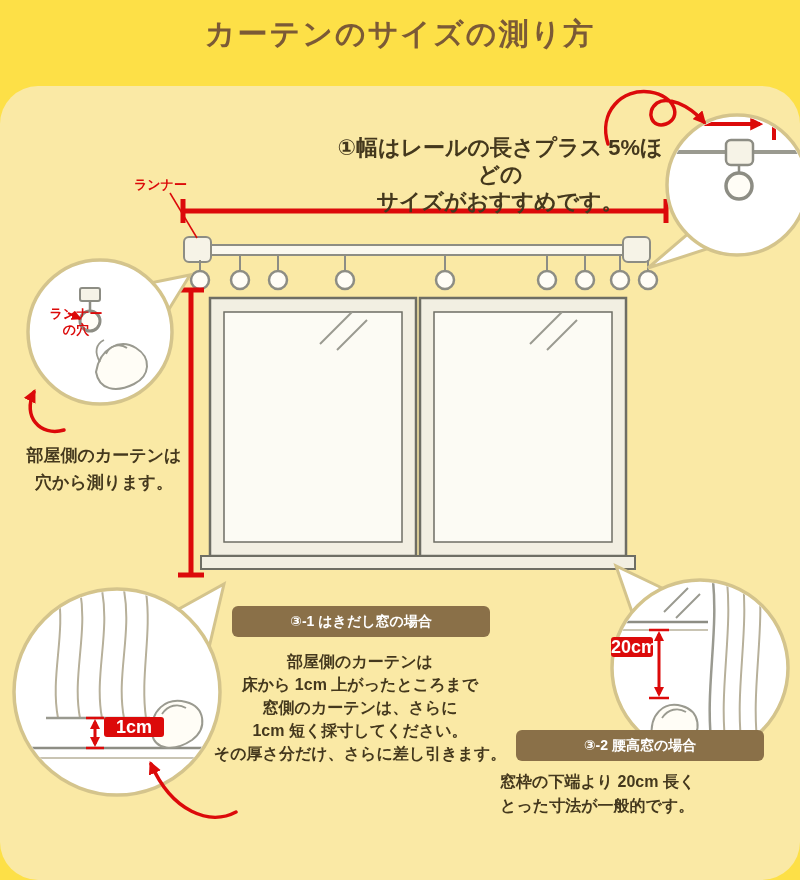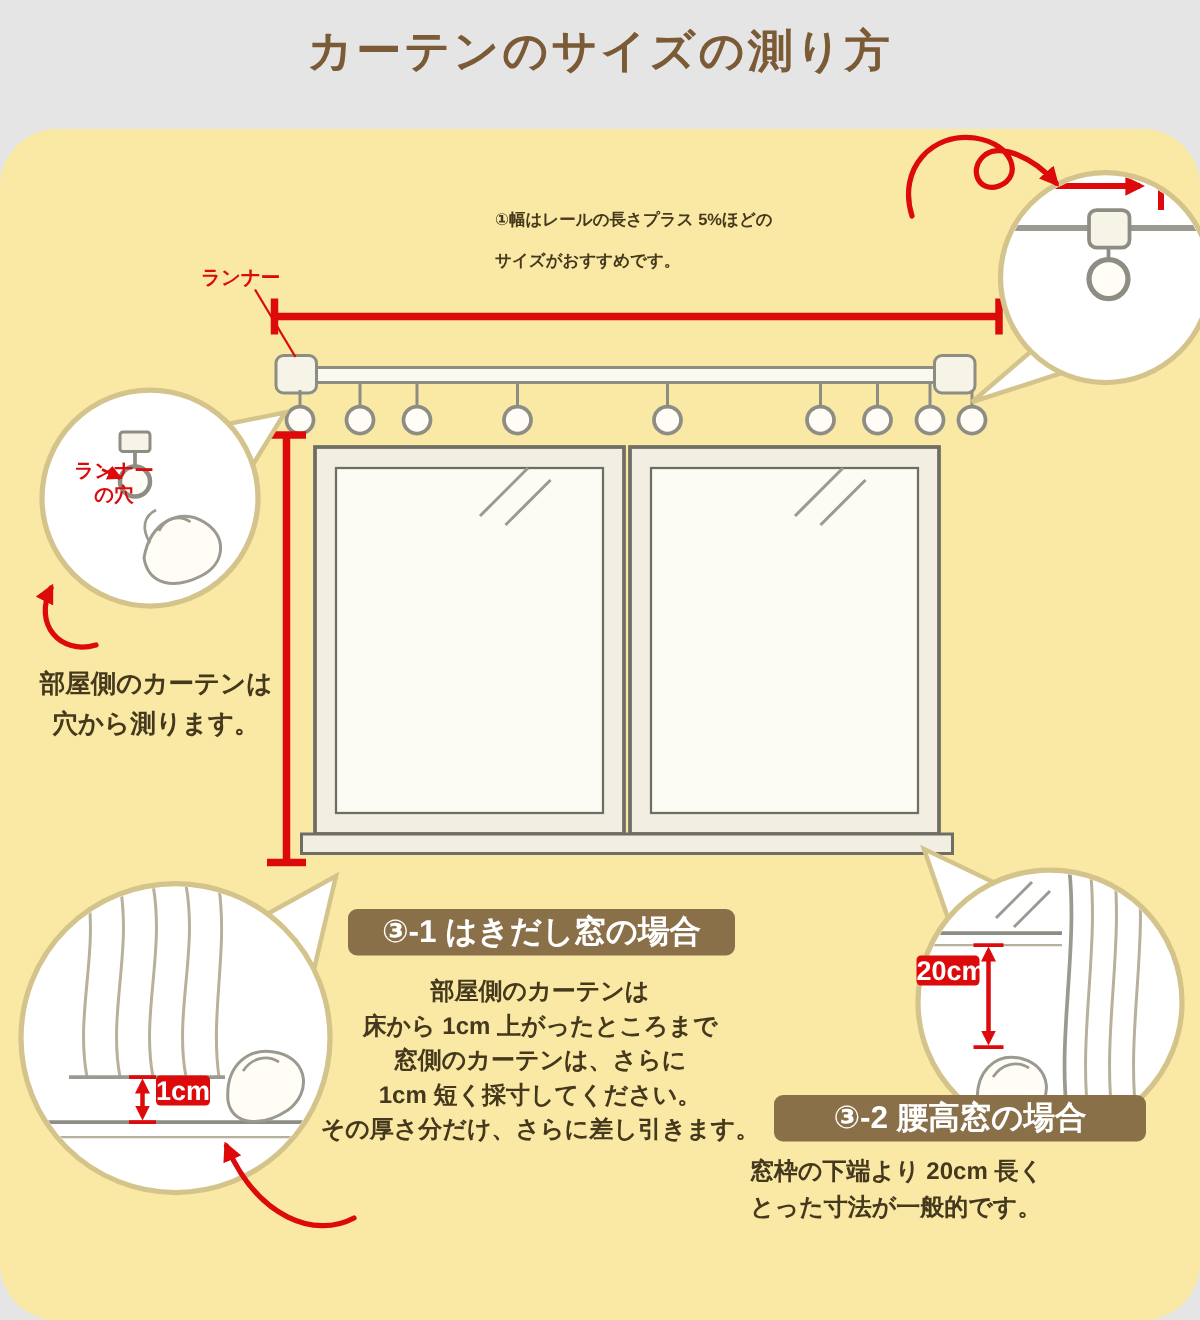--- a/index.html
+++ b/index.html
@@ -1,36 +1,36 @@
 <!DOCTYPE html>
 <html><head>
 <meta charset="utf-8">
 <style>
   html,body{margin:0;padding:0;background:#fff;}
-  .page{position:relative;width:800px;height:880px;background:#e5e5e5;overflow:hidden;
+  .page{position:relative;width:800px;height:880px;background:#fde047;overflow:hidden;
         font-family:"Liberation Sans","DejaVu Sans",sans-serif;}
   .title{position:absolute;left:0;top:14px;width:800px;text-align:center;
          font-size:30px;font-weight:bold;color:#7b5a36;letter-spacing:2px;}
   .bg{position:absolute;left:0;top:86px;width:800px;height:794px;
       background:#fae9a5;border-radius:38px;}
   .art{position:absolute;left:0;top:0;width:800px;height:880px;pointer-events:none;}
   .t{position:absolute;color:#44381d;font-weight:600;}
-  .step1{left:330px;top:134px;width:340px;text-align:left;font-size:11px;line-height:27px;}
+  .step1{left:330px;top:134px;width:340px;text-align:center;font-size:22px;line-height:27px;}
   .runner-label{left:134px;top:176px;font-size:13px;color:#dc0a0a;font-weight:700;}
   .hole-label{left:36px;top:306px;width:80px;text-align:center;font-size:13px;line-height:16px;color:#dc0a0a;font-weight:700;}
   .step2{left:16px;top:442px;width:176px;text-align:center;font-size:17px;line-height:27px;}
-  .badge{position:absolute;background:#8a7048;color:#fff;font-size:21px;font-weight:700;
+  .badge{position:absolute;background:#8a7048;color:#fff;font-size:14px;font-weight:700;
          text-align:center;border-radius:6px;height:31px;line-height:31px;}
   .b31{left:232px;top:606px;width:258px;}
   .b32{left:516px;top:730px;width:248px;}
   .p31{left:200px;top:650px;width:320px;text-align:center;font-size:16px;line-height:23px;}
   .p32{left:500px;top:770px;width:280px;text-align:left;font-size:16px;line-height:24px;}
   .cmlabel{position:absolute;background:#dc0a0a;color:#fff;font-weight:700;font-size:18px;
            text-align:center;border-radius:3px;line-height:20px;}
-  .l1cm{left:104px;top:717px;width:36px;height:20px;}
+  .l1cm{left:104px;top:717px;width:60px;height:20px;}
   .l20cm{left:611px;top:637px;width:42px;height:20px;}
 </style>
 </head>
 <body>
 
 <div class="page">
 
   <div class="title">カーテンのサイズの測り方</div>
   <div class="bg"></div>
 

